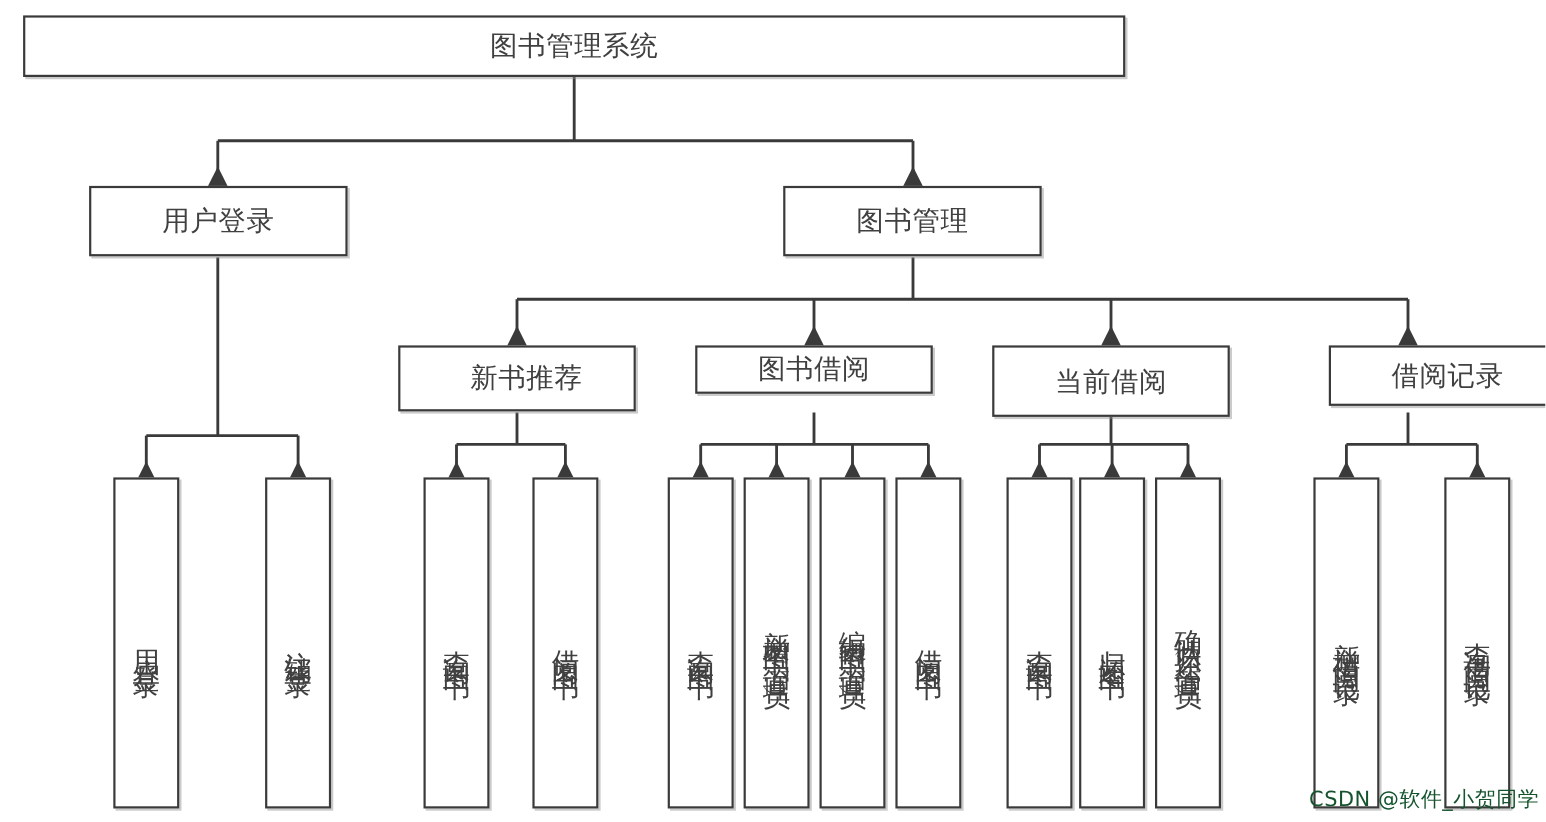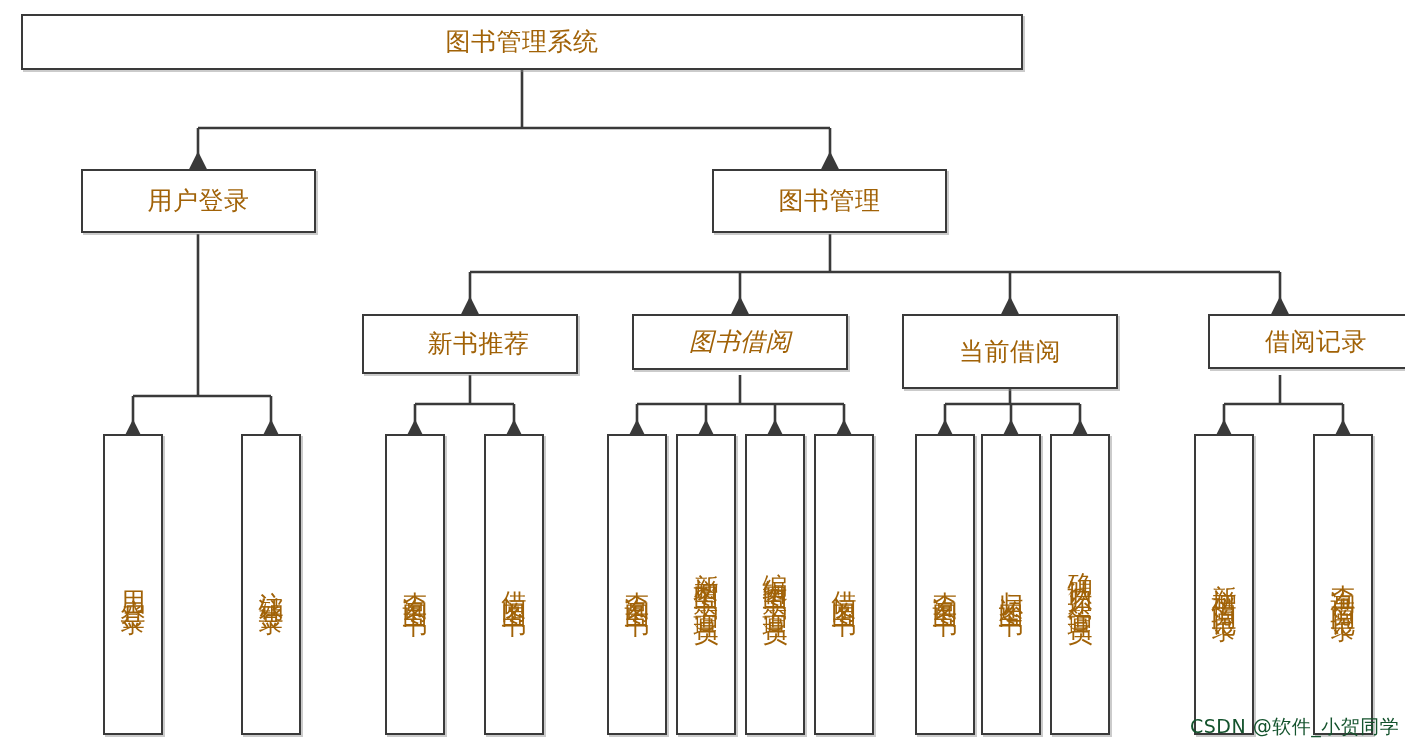--- a/index.html
+++ b/index.html
@@ -29,21 +29,21 @@
     position: absolute;
     box-sizing: border-box;
     background: #ffffff;
     border: 2.5px solid #3a3a3a;
     display: flex;
     align-items: center;
     justify-content: center;
     box-shadow: 2px 2px 0 rgba(140,140,140,0.45);
   }
   .node .label {
-    color: #a16207;
+    color: #404040;
     line-height: 1.12;
     text-align: center;
     white-space: nowrap;
   }
   .node.horiz .label {
     font-size: 25px;
     letter-spacing: 0.5px;
   }
   .node.root .label {
     font-size: 25px;
@@ -132,25 +132,25 @@
   </div>
 
   <div class="node horiz" style="left:712px; top:169px; width:235px; height:64px;">
     <span class="label">图书管理</span>
   </div>
 
   <div class="node horiz" style="left:362px; top:314px; width:216px; height:60px;padding-left:17px;">
     <span class="label">新书推荐</span>
   </div>
 
-  <div class="node horiz" style="left:632px; top:314px; width:216px; height:56px;font-style:italic;">
+  <div class="node horiz" style="left:632px; top:314px; width:216px; height:44px;">
     <span class="label">图书借阅</span>
   </div>
 
-  <div class="node horiz" style="left:902px; top:314px; width:216px; height:75px;">
+  <div class="node horiz" style="left:902px; top:314px; width:216px; height:65px;">
     <span class="label">当前借阅</span>
   </div>
 
   <div class="node horiz" style="left:1172px; top:314px; width:216px; height:55px;margin-left:36px;">
     <span class="label">借阅记录</span>
   </div>
 
   <div class="node vert" style="left:103px; top:434px; width:60px; height:301px;">
     <span class="label">用户登录</span>
   </div>

